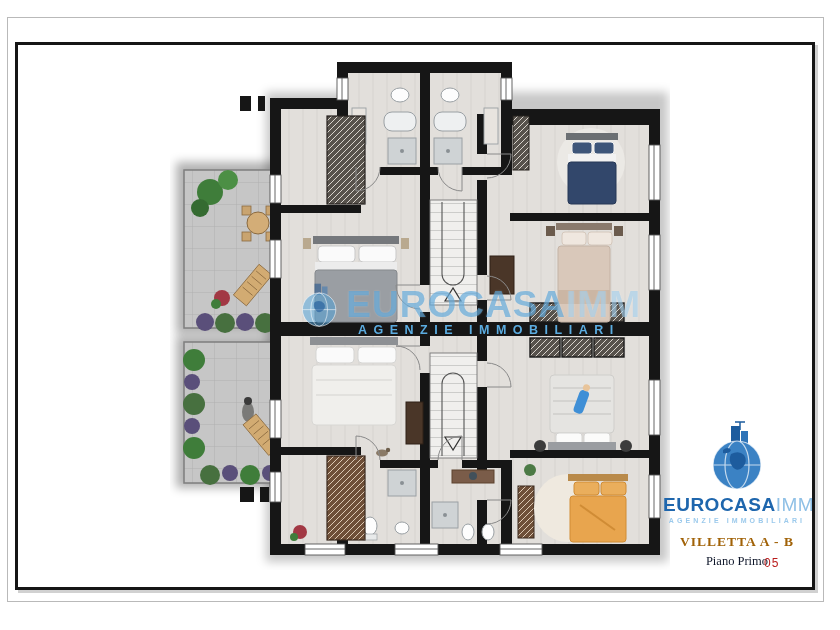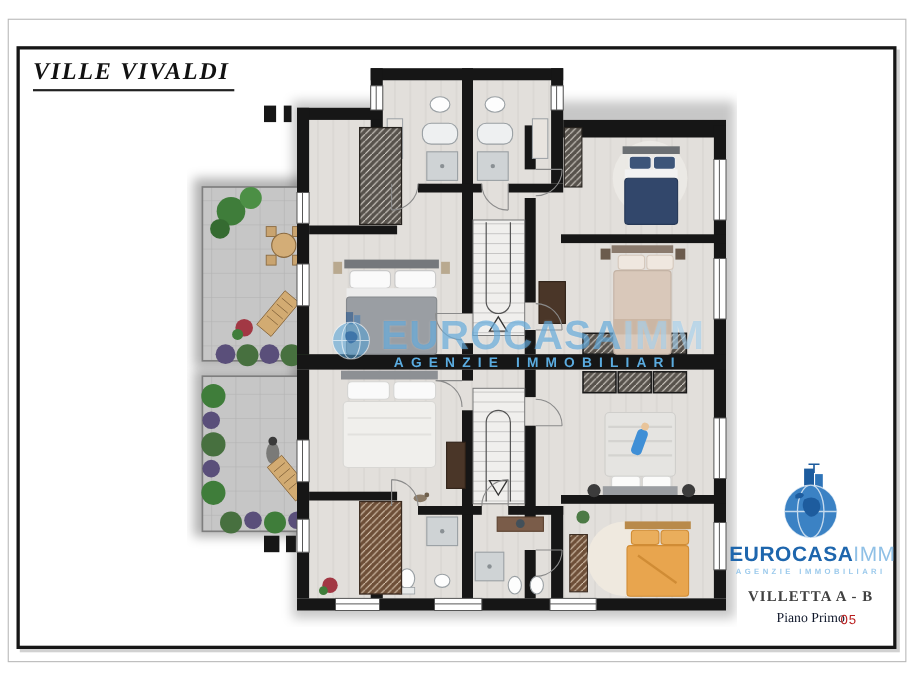--- a/index.html
+++ b/index.html
@@ -24,31 +24,30 @@
   .wm-tag{margin-top:-7px;padding-left:62px;font-size:12.5px;font-weight:bold;
         letter-spacing:6.5px;color:rgba(95,180,235,.95);white-space:nowrap;}
 
   
   .logo{position:absolute;left:663px;top:420px;width:148px;text-align:center;}
   .logo-globe{display:block;margin:0 auto;}
   .logo-brand{font-size:19px;font-weight:800;letter-spacing:.5px;color:#1e66ad;margin-top:2px;white-space:nowrap;}
   .logo-brand .suffix{font-weight:400;color:#8fc0e6;}
   .logo-tag{font-size:7px;font-weight:bold;letter-spacing:3.1px;color:#9ccaec;margin-top:1px;white-space:nowrap;}
   .logo-unit{font-family:"Liberation Serif",serif;font-weight:bold;font-size:13.5px;
-        color:#404040;letter-spacing:1px;margin-top:10px;}
+        color:#a16207;letter-spacing:1px;margin-top:10px;}
   .logo-floor{font-family:"Liberation Serif",serif;font-size:12.5px;color:#0f172a;margin-top:4px;}
 </style>
 </head>
 <body>
 
 <div class="page">
   <div class="outer-frame"></div>
   <div class="inner-frame"></div>
 
-  <div class="plan-title">VILLE VIVALDI</div>
 
   <svg class="plan-svg" width="500" height="520" viewBox="0 0 500 520">
     <defs>
       <pattern id="planks" width="14" height="14" patternUnits="userSpaceOnUse">
         <rect width="14" height="14" fill="#e2dfdb"></rect>
         <path d="M7,0 V14" stroke="#d6d3cf" stroke-width="1"></path>
       </pattern>
       <pattern id="tiles" width="22" height="22" patternUnits="userSpaceOnUse">
         <rect width="22" height="22" fill="#c6c6c6"></rect>
         <path d="M0,0 H22 M0,0 V22" stroke="#b0b0b0" stroke-width="1"></path>

